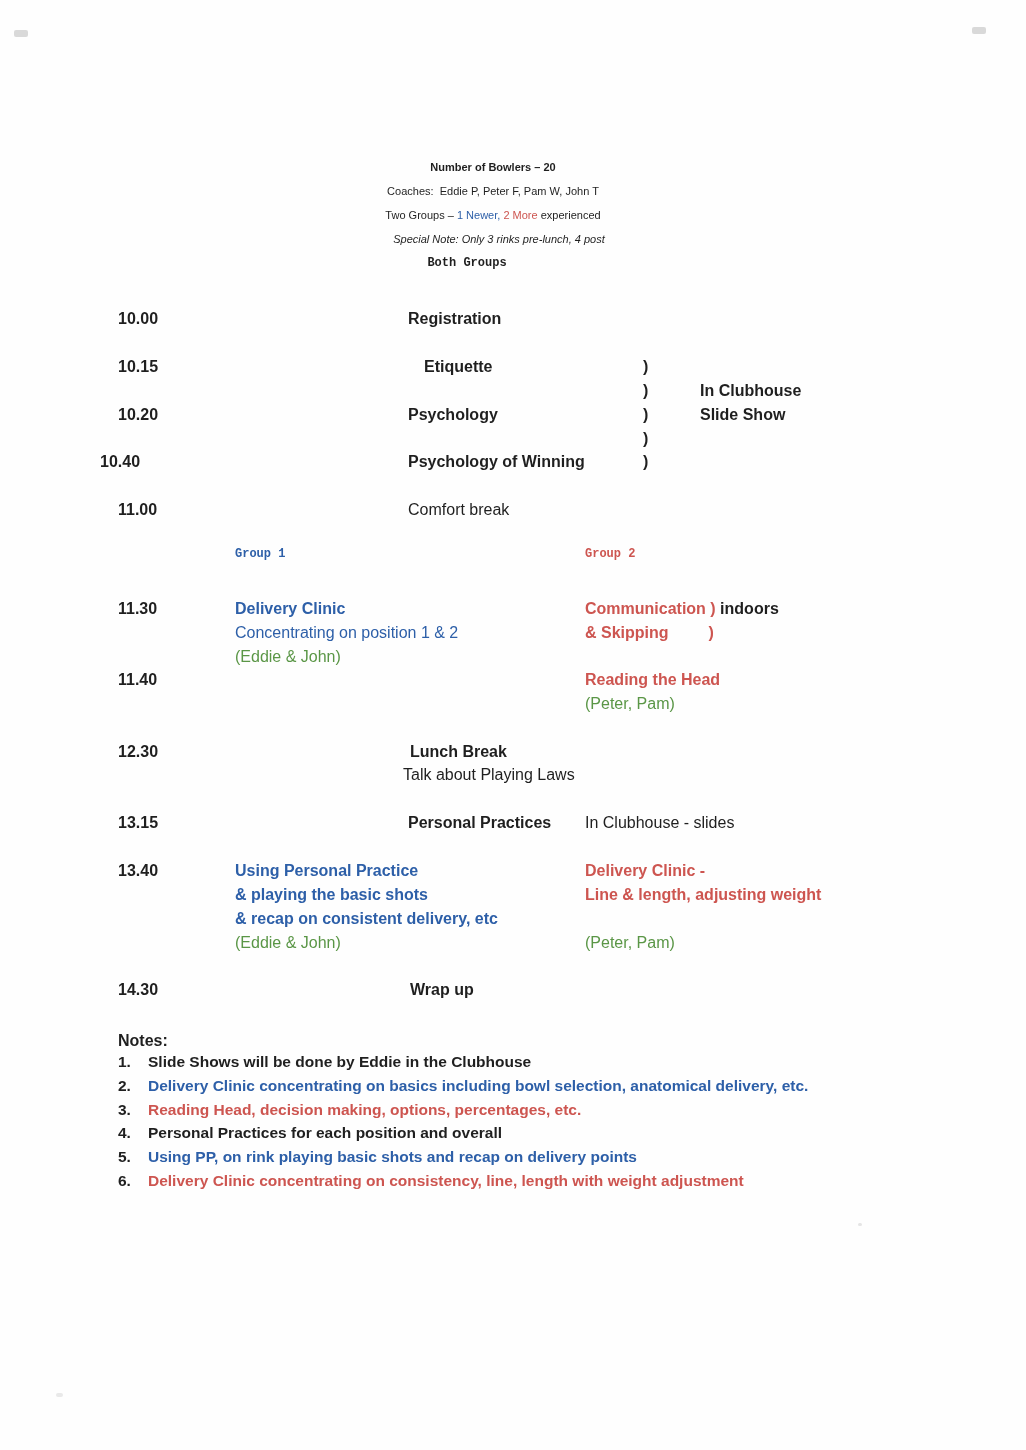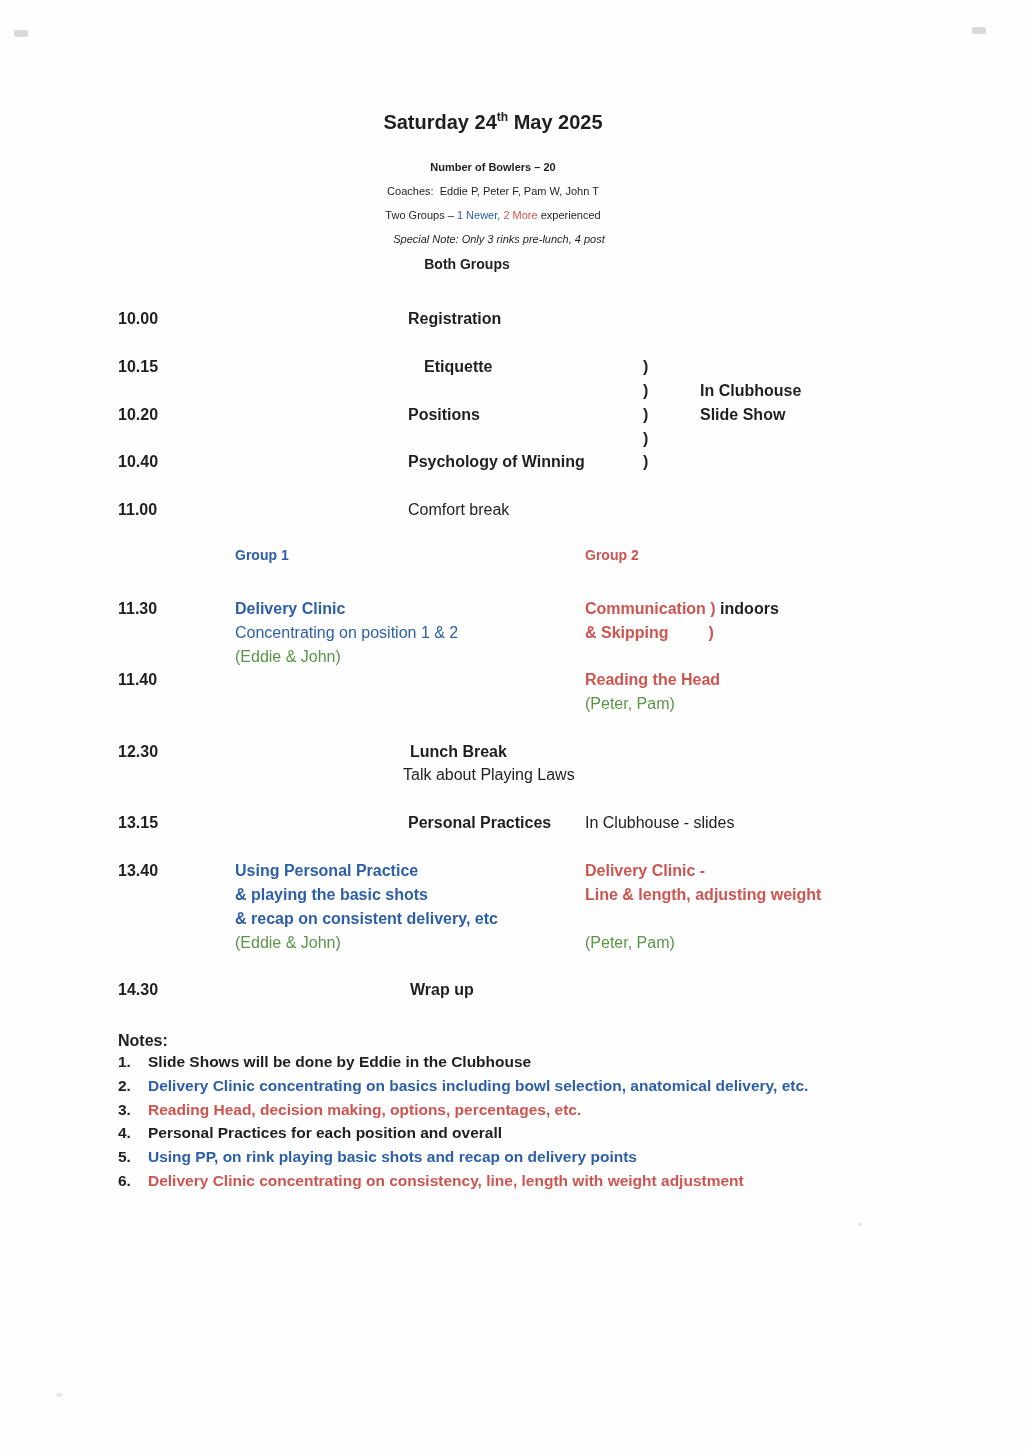--- a/index.html
+++ b/index.html
@@ -11,61 +11,60 @@
   }
   .page { position: relative; width: 1026px; height: 1450px; background: #fefefe; overflow: hidden; }
   .abs { position: absolute; white-space: pre; font-size: 16px; line-height: 1.2; }
   .ctr { position: absolute; left: 0; width: 986px; text-align: center; white-space: pre; font-size: 11px; }
   .b { font-weight: bold; }
   .i { font-style: italic; padding-left: 6px; }
   .blue  { color: #2d5fa8; }
   .red   { color: #cd5550; }
   .green { color: #5a9646; }
   .t20 { font-size: 20px; }
-  .t18 { font-size: 14px; }
+  .t18 { font-size: 12px; font-family: Liberation Mono, monospace; }
   .t155 { font-size: 15.5px; }
   sup { font-size: 12px; vertical-align: super; line-height: 0; }
   .smudge { position: absolute; background: #adadad; border-radius: 2px; }
 </style>
 </head>
 <body>
 
 <div class="page">
 
   <div class="smudge" style="left:14px;top:30px;width:14px;height:7px;opacity:.45;"></div>
   <div class="smudge" style="left:972px;top:27px;width:14px;height:7px;opacity:.45;"></div>
   <div class="smudge" style="left:56px;top:1393px;width:7px;height:4px;opacity:.25;"></div>
   <div class="smudge" style="left:858px;top:1223px;width:4px;height:3px;opacity:.3;"></div>
 
-  <div class="ctr b t20" style="top:111px;"><span>Saturday 24</span><sup>th</sup><span> May 2025</span></div>
 
   <div class="ctr b" style="top:161px;">Number of Bowlers – 20</div>
   <div class="ctr" style="top:185px;">Coaches:  Eddie P, Peter F, Pam W, John T</div>
   <div class="ctr" style="top:209px;"><span>Two Groups – </span><span class="blue">1 Newer,</span><span class="red"> 2 More</span><span> experienced</span></div>
   <div class="ctr i" style="top:233px;">Special Note: Only 3 rinks pre-lunch, 4 post</div>
   <div class="ctr b t18" style="top:256px;width:934px;">Both Groups</div>
 
   <div class="abs b" style="left:118px;top:309px;">10.00</div>
   <div class="abs b" style="left:408px;top:309px;">Registration</div>
 
   <div class="abs b" style="left:118px;top:357px;">10.15</div>
   <div class="abs b" style="left:408px;top:357px;margin-left:16px;">Etiquette</div>
   <div class="abs b" style="left:643px;top:357px;">)</div>
 
   <div class="abs b" style="left:643px;top:381px;">)</div>
   <div class="abs b" style="left:700px;top:381px;">In Clubhouse</div>
 
   <div class="abs b" style="left:118px;top:405px;">10.20</div>
-  <div class="abs b" style="left:408px;top:405px;">Positions</div>
+  <div class="abs b" style="left:408px;top:405px;">Psychology</div>
   <div class="abs b" style="left:643px;top:405px;">)</div>
   <div class="abs b" style="left:700px;top:405px;">Slide Show</div>
 
   <div class="abs b" style="left:643px;top:429px;">)</div>
 
-  <div class="abs b" style="left:118px;top:452px;">10.40</div>
+  <div class="abs b" style="left:100px;top:452px;">10.40</div>
   <div class="abs b" style="left:408px;top:452px;">Psychology of Winning</div>
   <div class="abs b" style="left:643px;top:452px;">)</div>
 
   <div class="abs b" style="left:118px;top:500px;">11.00</div>
   <div class="abs" style="left:408px;top:500px;">Comfort break</div>
 
   <div class="abs b t18 blue" style="left:235px;top:547px;">Group 1</div>
   <div class="abs b t18 red" style="left:585px;top:547px;">Group 2</div>
 
   <div class="abs b" style="left:118px;top:599px;">11.30</div>

